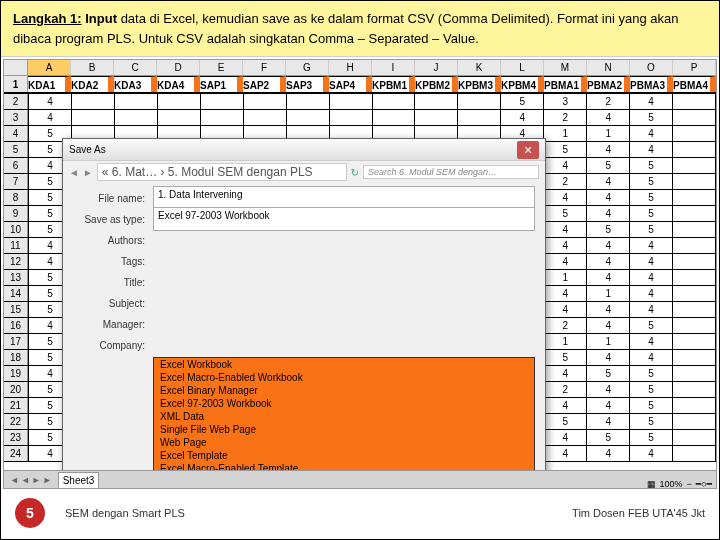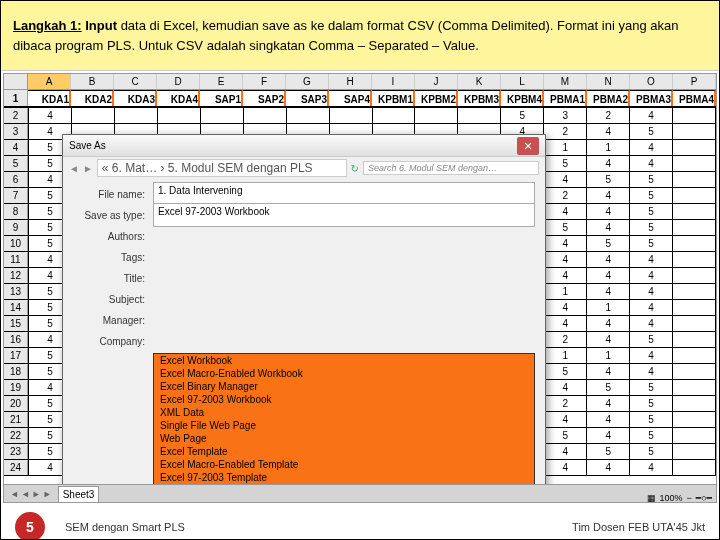--- a/index.html
+++ b/index.html
@@ -1,35 +1,35 @@
 <!DOCTYPE html>
 <html><head>
 <meta charset="utf-8">
 <style>
   * { box-sizing: border-box; margin: 0; padding: 0; }
   body { width: 720px; height: 540px; font-family: Arial, sans-serif; background: #fff; position: relative; overflow: hidden; border: 1px solid #000; }
-  .instruction-box { background: #fff59d; padding: 15px 12px; border-bottom: 1px solid #ccc; font-size: 13px; line-height: 1.5; }
+  .instruction-box { background: #fff59d; padding: 8px 12px; border-bottom: 1px solid #ccc; font-size: 13px; line-height: 1.5; }
   .instruction-box .step-title { font-weight: bold; text-decoration: underline; }
   .instruction-box .step-word { font-weight: bold; }
   .excel-area { position: relative; background: #fff; height: 430px; overflow: hidden; border: 1px solid #999; margin: 2px; }
   .col-letters { display: flex; background: #e8e8e8; border-bottom: 1px solid #999; height: 16px; font-size: 10px; }
   .col-letters .rowhead { width: 24px; background: #e8e8e8; border-right: 1px solid #999; }
   .col-letters .col { flex: 1; text-align: center; border-right: 1px solid #ccc; line-height: 16px; }
   .col-letters .col.selected { background: #ffcc66; }
   .header-row { display: flex; background: #fff; border-bottom: 2px solid #000; height: 18px; font-size: 10px; font-weight: bold; }
   .header-row .rowhead { width: 24px; background: #e8e8e8; border-right: 1px solid #999; text-align: center; line-height: 18px; }
-  .header-row .cell { flex: 1; text-align: right; border-right: 2px solid #f97316; line-height: 18px; border-top: 1px solid #000; }
+  .header-row .cell { flex: 1; text-align: left; border-right: 6px solid #f97316; line-height: 18px; border-top: 1px solid #000; }
   .data-row { display: flex; height: 16px; font-size: 10px; border-bottom: 1px solid #000; }
   .data-row .rowhead { width: 24px; background: #e8e8e8; border-right: 1px solid #999; text-align: center; line-height: 16px; }
   .data-row .cell { flex: 1; text-align: center; border-right: 1px solid #000; line-height: 16px; }
   .data-row .cell.first { border-left: 1px solid #000; }
   .sheet-tabs { position: absolute; bottom: 0; left: 0; right: 0; height: 18px; background: #d4d4d4; display: flex; align-items: center; font-size: 10px; border-top: 1px solid #999; }
   .sheet-tabs .tab { padding: 0 4px; background: #fff; border: 1px solid #999; border-bottom: none; height: 16px; line-height: 16px; }
   .statusbar { position: absolute; bottom: -1px; right: 4px; font-size: 9px; display: flex; align-items: center; gap: 4px; }
-  .dialog { position: absolute; top: 60px; left: 58px; width: 484px; background: #f0f0f0; border: 1px solid #666; box-shadow: 2px 2px 8px rgba(0,0,0,0.4); font-size: 10px; }
+  .dialog { position: absolute; top: 78px; left: 58px; width: 484px; background: #f0f0f0; border: 1px solid #666; box-shadow: 2px 2px 8px rgba(0,0,0,0.4); font-size: 10px; }
   .dialog-title { background: linear-gradient(#fafafa,#e0e0e0); height: 22px; display: flex; align-items: center; padding: 0 6px; justify-content: space-between; border-bottom: 1px solid #ccc; }
   .dialog-title .close { width: 22px; height: 18px; background: #c75050; color: #fff; text-align: center; line-height: 18px; border-radius: 2px; font-size: 11px; }
   .dialog-path { height: 22px; display: flex; align-items: center; padding: 2px 6px; gap: 4px; }
   .dialog-path .pathseg { background: #fff; border: 1px solid #ccc; padding: 1px 4px; font-size: 12px; flex: 1; color: #555; }
   .dialog-path .search { background: #fff; border: 1px solid #ccc; padding: 1px 4px; font-size: 9px; width: 176px; color: #888; font-style: italic; }
   .dialog-body { padding: 6px 10px; }
   .dialog-row { display: flex; align-items: center; margin-bottom: 3px; height: 18px; }
   .dialog-row label { width: 80px; text-align: right; padding-right: 8px; color: #333; font-size: 10px; }
   .dialog-row .field { flex: 1; background: #fff; border: 1px solid #aaa; padding: 2px 4px; height: 24px; font-size: 10px; }
   .dropdown-list { background: #f97316; border: 1px solid #333; max-height: 240px; overflow-y: auto; font-size: 10px; margin-left: 80px; }

